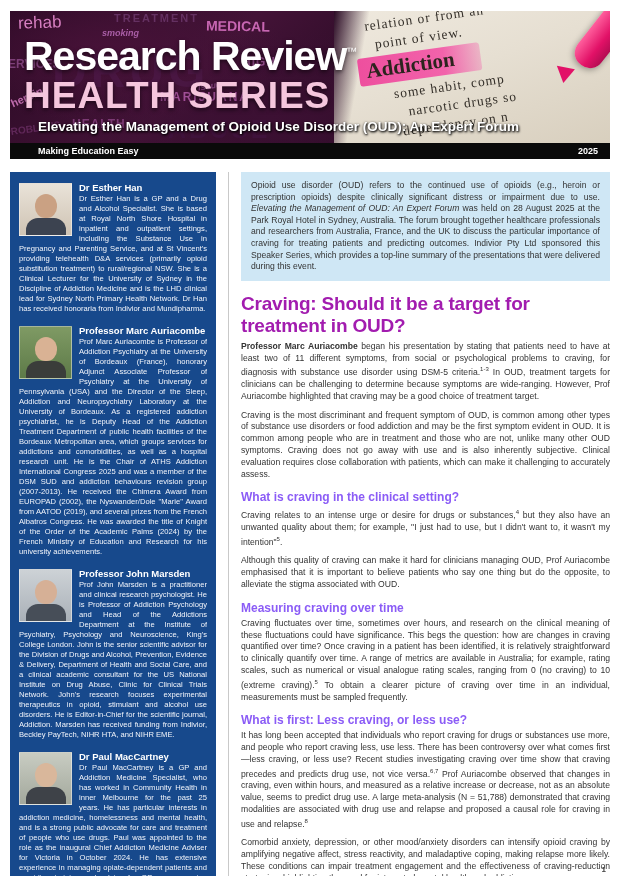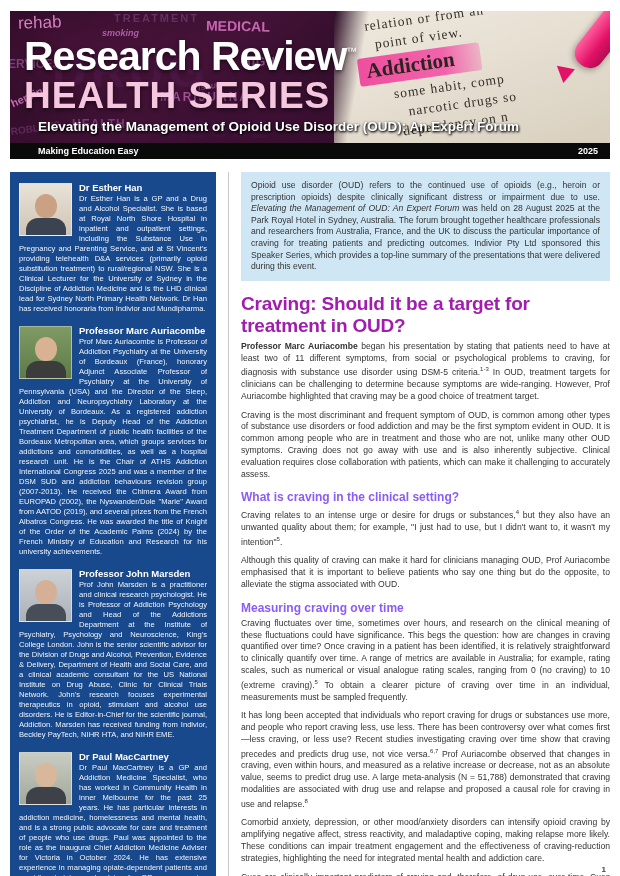--- a/index.html
+++ b/index.html
@@ -159,20 +159,21 @@
       <p class="body"><span class="b" style="font-weight: 700;">Professor Marc Auriacombe</span><span> began his presentation by stating that patients need to have at least two of 11 different symptoms, from social or psychological problems to craving, for diagnosis with substance use disorder using DSM-5 criteria.</span><sup>1-3</sup><span> In OUD, treatment targets for clinicians can be challenging to determine because symptoms are wide-ranging. However, Prof Auriacombe highlighted that craving may be a good choice of treatment target.</span></p>
       <p class="body"><span>Craving is the most discriminant and frequent symptom of OUD, is common among other types of substance use disorders or food addiction and may be the first symptom evident in OUD. It is common among people who are in treatment and those who are not, unlike many other OUD symptoms. Craving does not go away with use and is also inherently subjective. Clinical evaluation requires close collaboration with patients, which can make it challenging to accurately assess.</span></p>
 
       <h2 class="section">What is craving in the clinical setting?</h2>
       <p class="body"><span>Craving relates to an intense urge or desire for drugs or substances,</span><sup>4</sup><span> but they also have an unwanted quality about them; for example, "I just had to use, but I didn't want to, it wasn't my intention"</span><sup>5</sup><span>.</span></p>
       <p class="body"><span>Although this quality of craving can make it hard for clinicians managing OUD, Prof Auriacombe emphasised that it is important to believe patients who say one thing but do the opposite, to alleviate the stigma associated with OUD.</span></p>
 
       <h2 class="section">Measuring craving over time</h2>
       <p class="body"><span>Craving fluctuates over time, sometimes over hours, and research on the clinical meaning of these fluctuations could have significance. This begs the question: how are changes in craving quantified over time? Once craving in a patient has been identified, it is relatively straightforward to clinically quantify over time. A range of metrics are available in Australia; for example, rating scales, such as numerical or visual analogue rating scales, ranging from 0 (no craving) to 10 (extreme craving).</span><sup>5</sup><span> To obtain a clearer picture of craving over time in an individual, measurements must be sampled frequently.</span></p>
 
+      <h2 class="section">What is first: Less craving, or less use?</h2>
       <p class="body"><span>It has long been accepted that individuals who report craving for drugs or substances use more, and people who report craving less, use less. There has been controversy over what comes first—less craving, or less use? Recent studies investigating craving over time show that craving precedes and predicts drug use, not vice versa.</span><sup>6,7</sup><span> Prof Auriacombe observed that changes in craving, even within hours, and measured as a relative increase or decrease, not as an absolute value, seems to predict drug use. A large meta-analysis (N = 51,788) demonstrated that craving modalities are associated with drug use and relapse and proposed a causal role for craving in use and relapse.</span><sup>8</sup></p>
       <p class="body"><span>Comorbid anxiety, depression, or other mood/anxiety disorders can intensify opioid craving by amplifying negative affect, stress reactivity, and maladaptive coping, making relapse more likely. These conditions can impair treatment engagement and the effectiveness of craving-reduction strategies, highlighting the need for integrated mental health and addiction care.</span></p>
       <p class="body"><span>Cues are clinically important predictors of craving and, therefore, of drug use, over time. Cues can be specific to objects or contexts that accompany drug or substance use, such as sight or smell of the drug or substance, materials for consumption of the drug or substance, such as syringes, lighters, or bottles, or places paired with drug or substance use, including bars or vendors. Person-specific cues include "being with my friend", "seeing my green plastic box" or "being in my backyard."</span></p>
 
     </main>
   </div>
 
   <div class="pagenum">1</div>
 </div>
 

